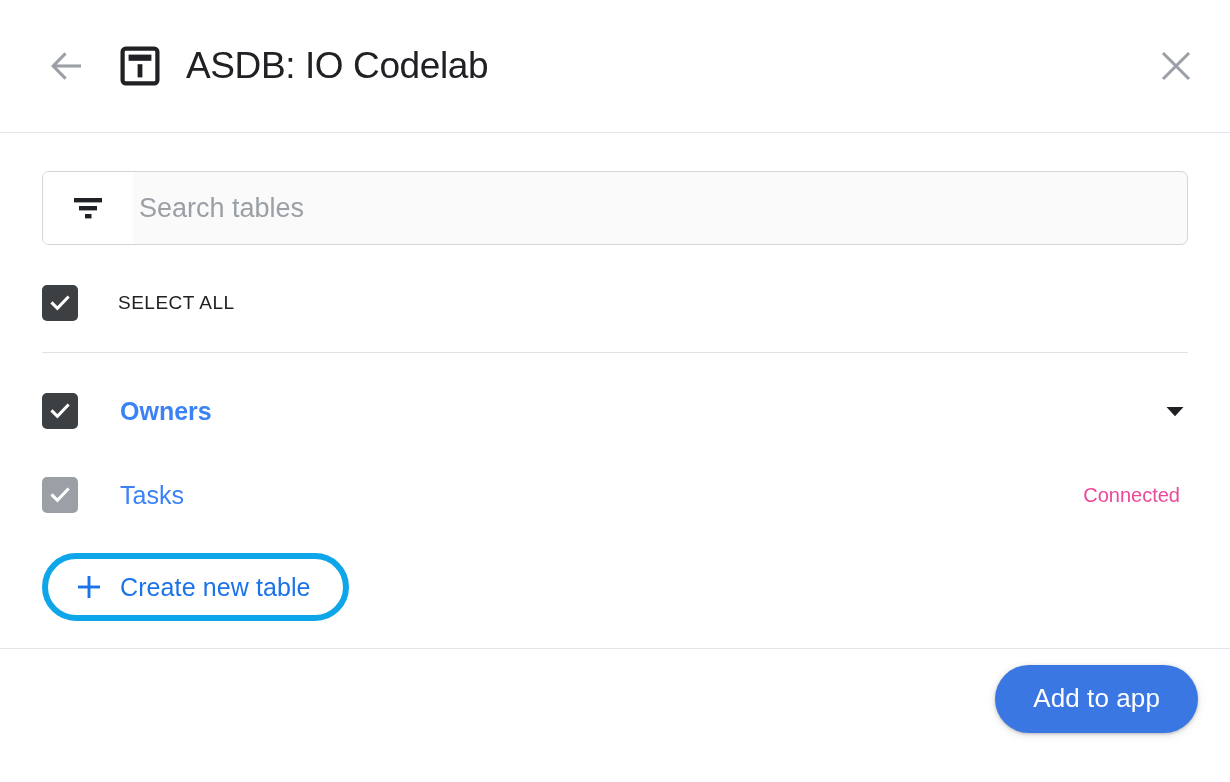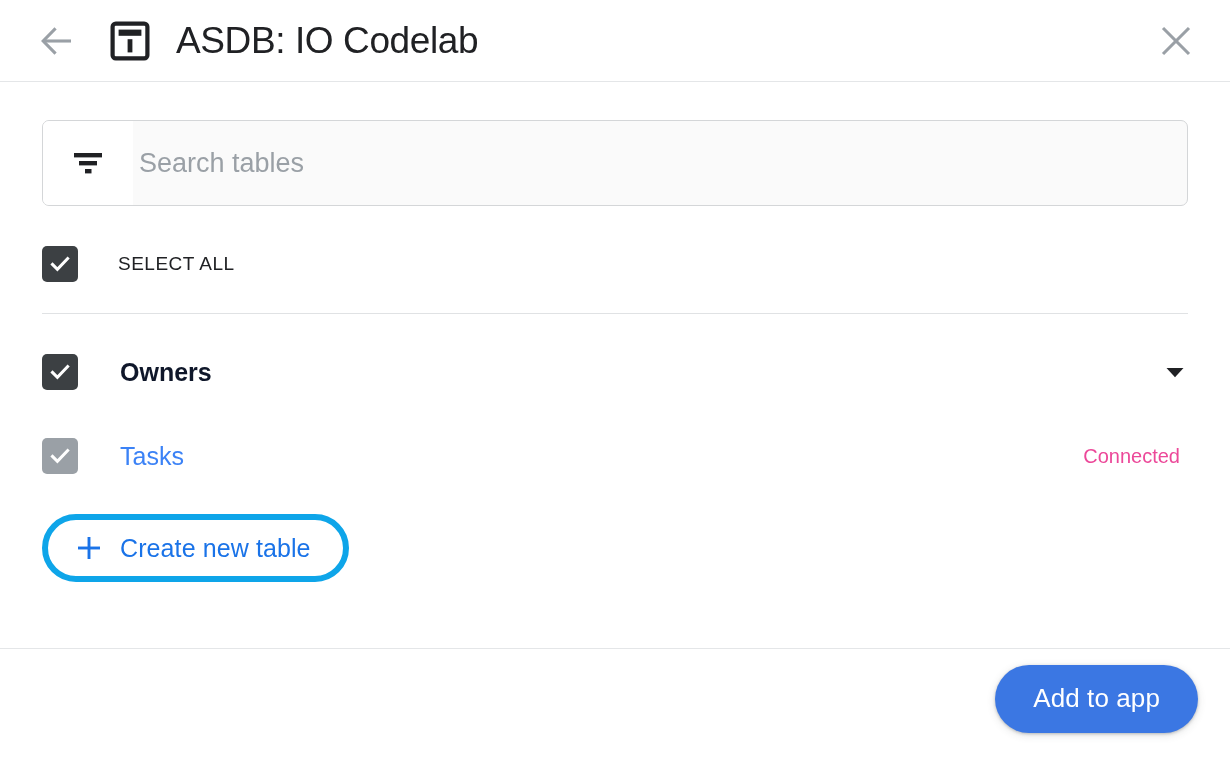--- a/index.html
+++ b/index.html
@@ -11,24 +11,24 @@
     width: 1230px;
     height: 782px;
     font-family: "Liberation Sans", sans-serif;
     color: #202124;
     overflow: hidden;
     position: relative;
   }
 
   
   .header {
-    height: 82px;
-    display: flex;
-    align-items: center;
-    padding: 0 28px 0 38px;
+    height: 133px;
+    display: flex;
+    align-items: center;
+    padding: 0 28px 0 48px;
     box-sizing: border-box;
     border-bottom: 1px solid #e4e6e8;
     position: relative;
   }
   .back-btn {
     width: 46px;
     height: 46px;
     display: flex;
     align-items: center;
     justify-content: center;
@@ -80,21 +80,21 @@
   .body-area {
     padding: 0 42px;
     box-sizing: border-box;
     position: relative;
     height: 545px;
   }
 
   
   .search-wrap {
     margin-top: 38px;
-    height: 86px;
+    height: 74px;
     border: 1px solid #d4d6d8;
     border-radius: 7px;
     display: flex;
     align-items: stretch;
     overflow: hidden;
     background: #fafafa;
     box-sizing: border-box;
   }
   .search-icon-box {
     width: 90px;
@@ -165,21 +165,21 @@
     align-items: center;
     height: 60px;
     position: relative;
   }
   .table-row.owners { margin-top: 28px; }
   .table-row.tasks { margin-top: 24px; }
 
   .row-name {
     margin-left: 42px;
     font-size: 25px;
-    color: #0f172a;
+    color: #3b82f6;
   }
   .row-name.strong { font-weight: 700; }
   .row-name.muted { color: #3b82f6; font-weight: 400; }
 
   .row-right {
     margin-left: auto;
     display: flex;
     align-items: center;
   }
   .perm-select {

